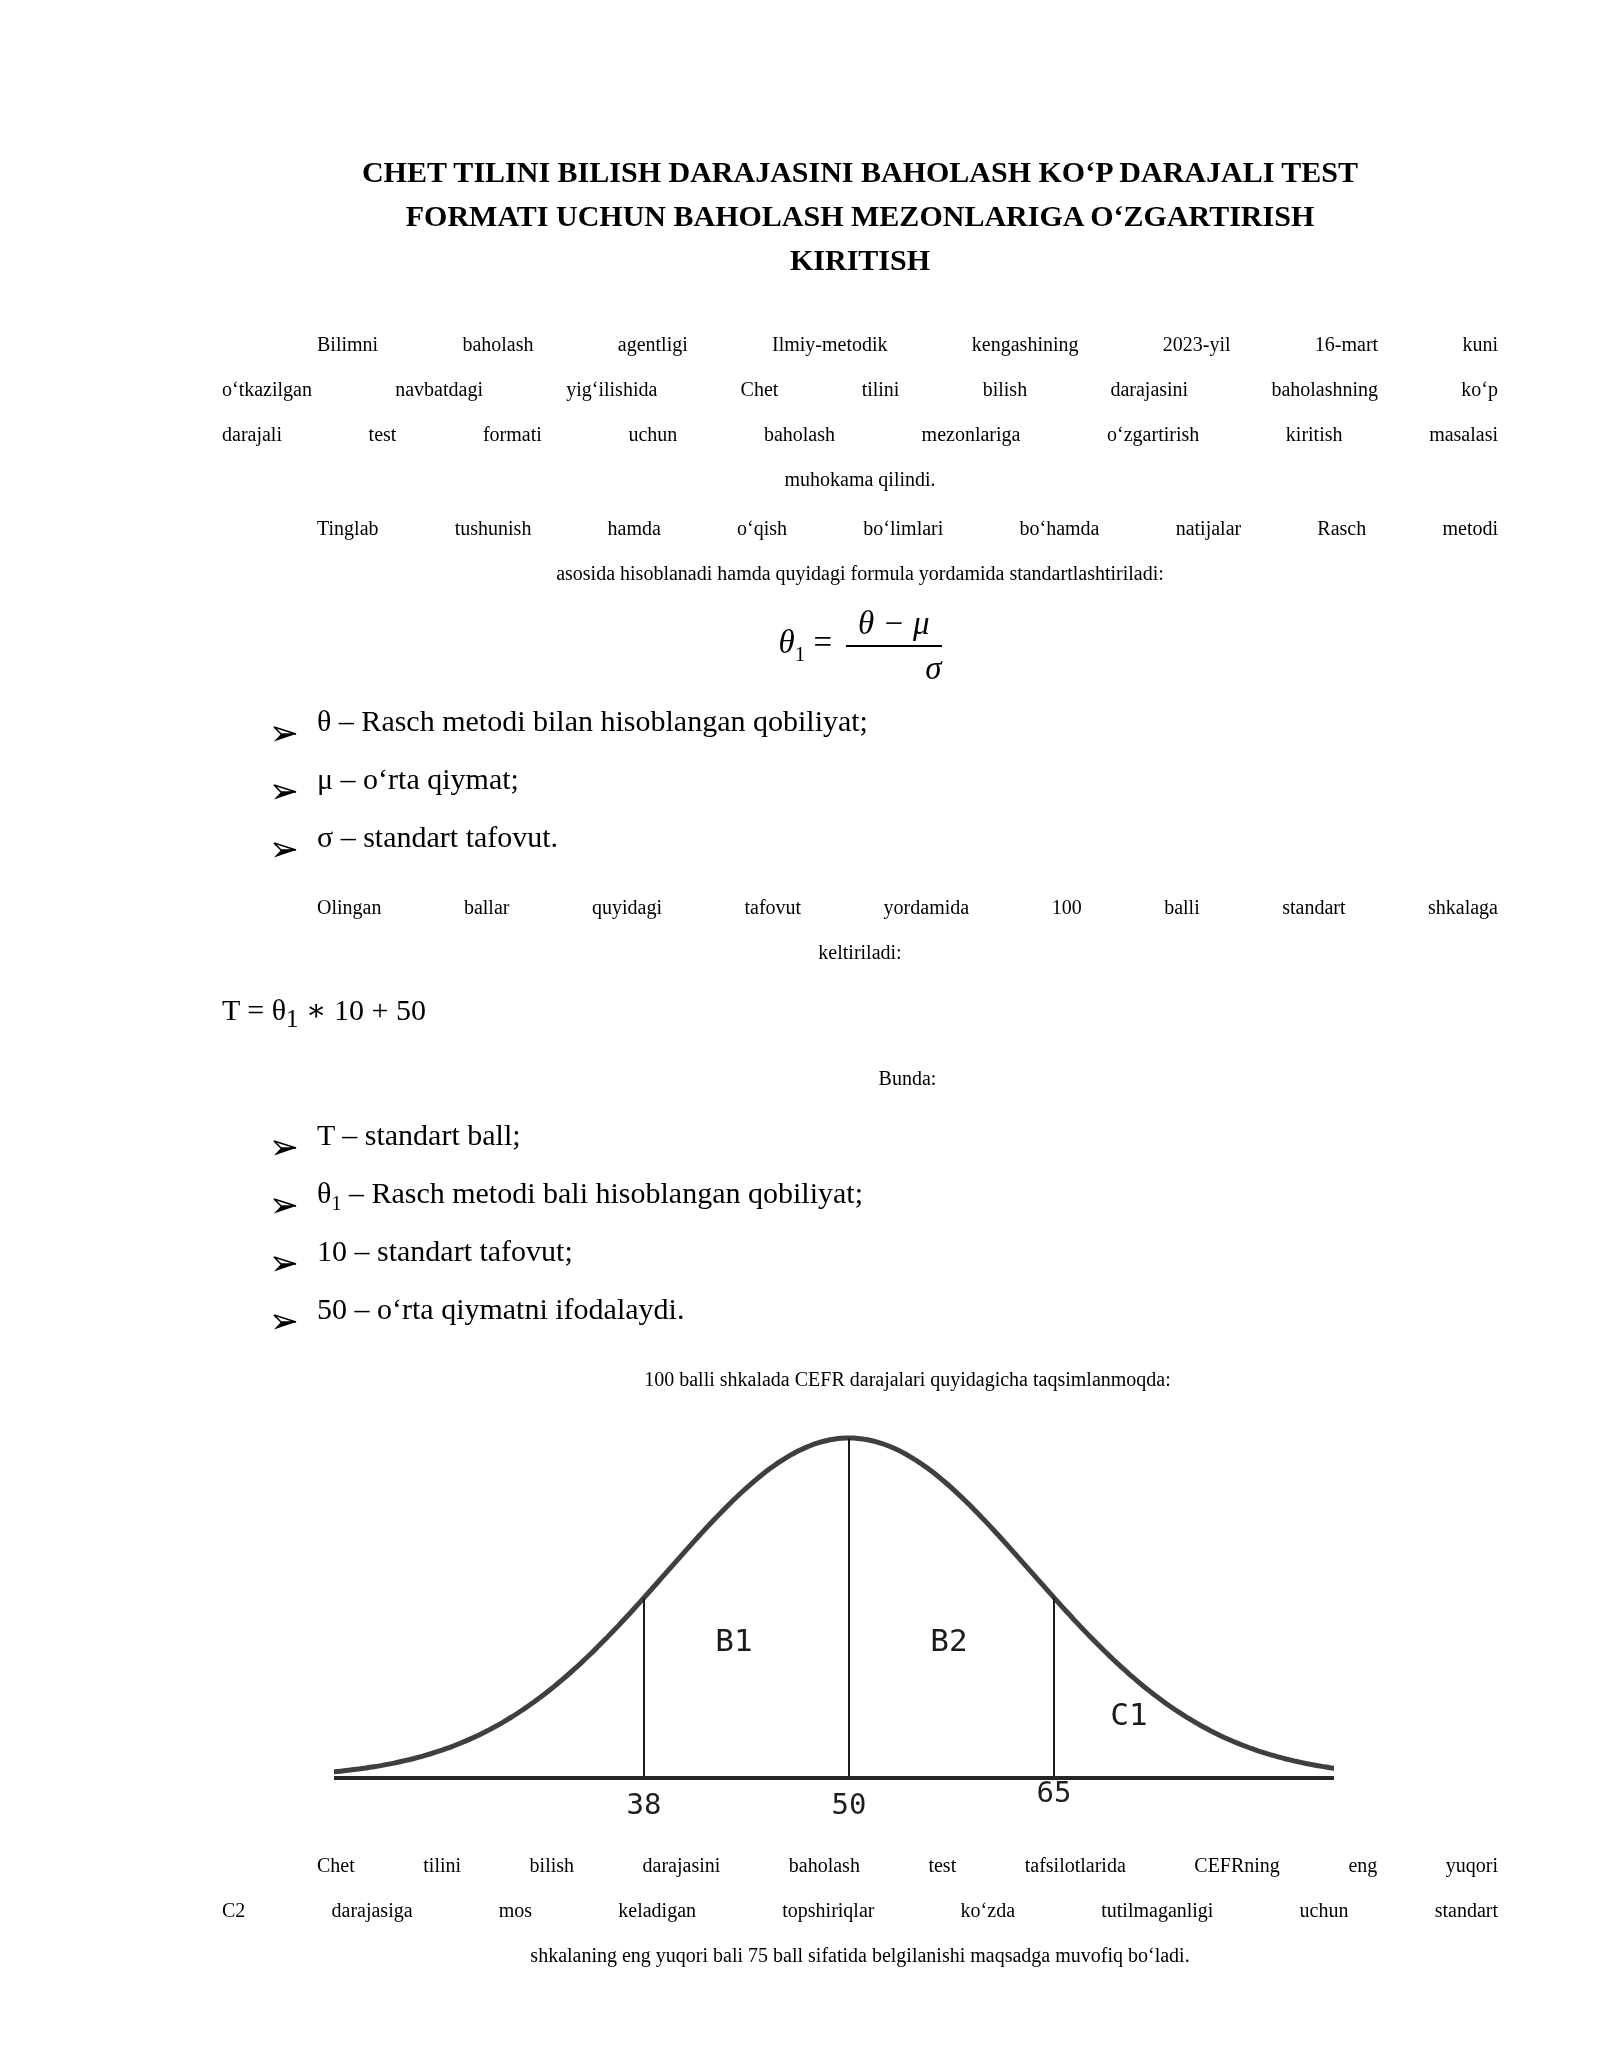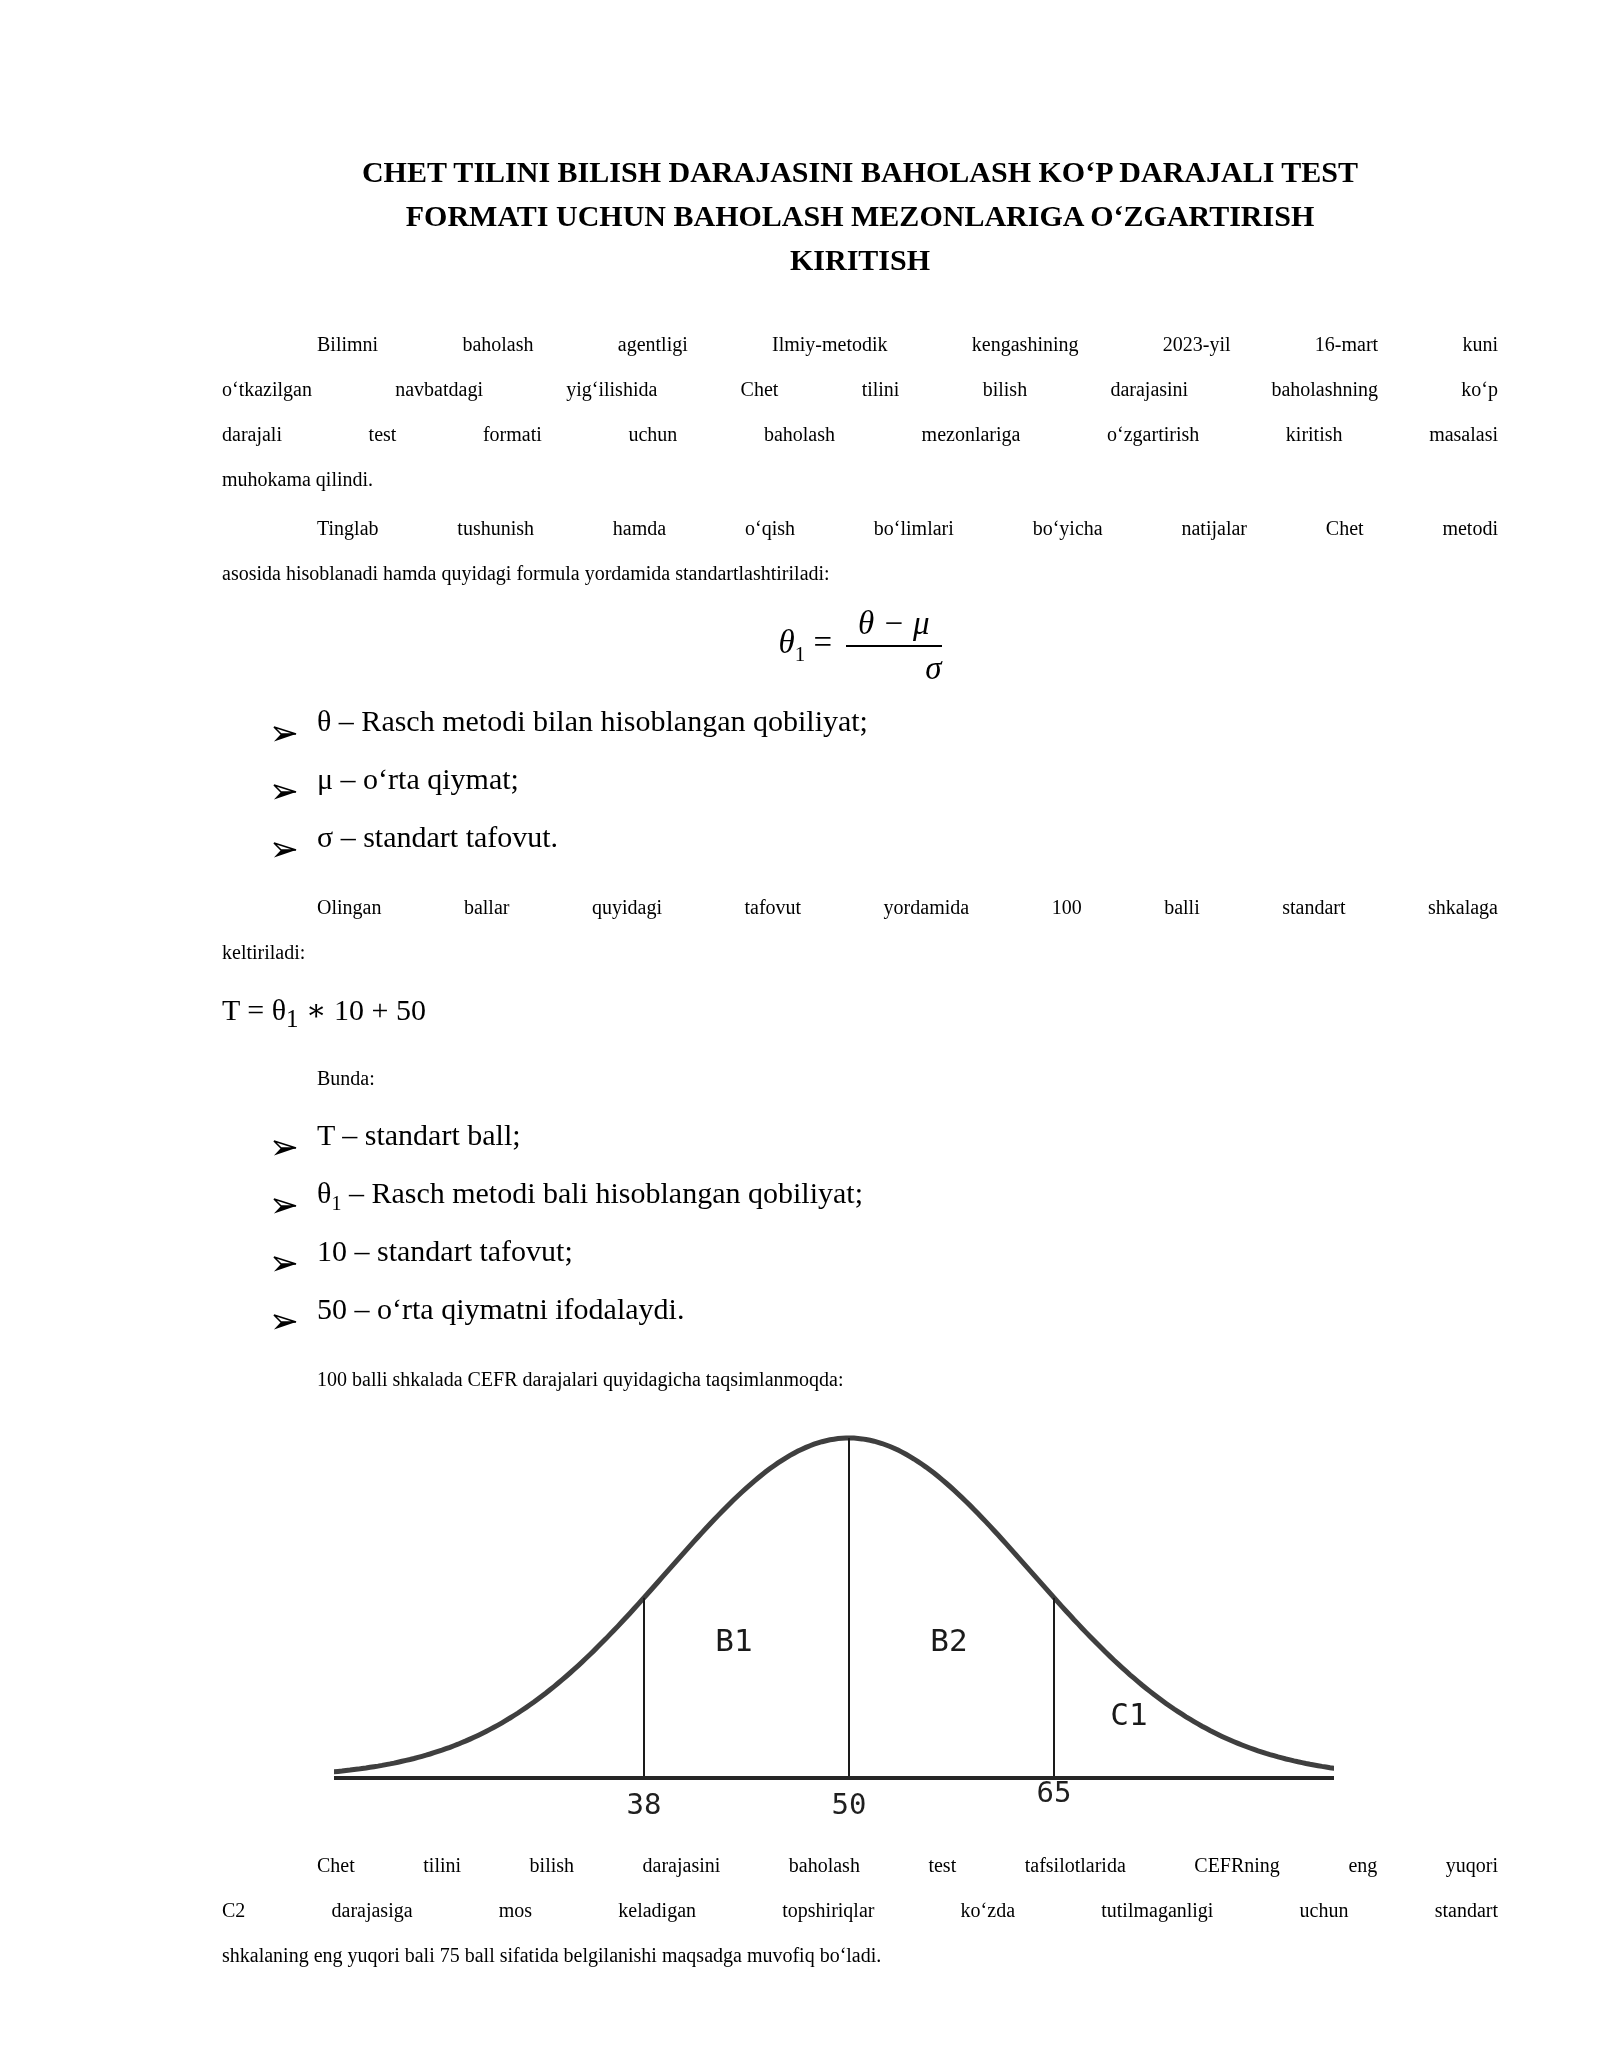--- a/index.html
+++ b/index.html
@@ -8,21 +8,21 @@
     font-family:"Liberation Serif","DejaVu Serif",serif;
     position:relative;overflow:hidden;
   }
   .content{padding:150px 102px 0 222px;}
 
   
   .doc-title{font-weight:bold;font-size:30px;line-height:44px;text-align:center;}
 
   
   .para{font-size:20px;line-height:45px;}
-  .para .line{text-align:left;}
+  .para .line{text-align:center;}
   .para .line.jline{text-align:justify;text-align-last:justify;}
   .para .line.first{text-indent:95px;}
   .mt-p1{margin-top:40px;}
   .mt-xs{margin-top:4px;}
   .mt-s{margin-top:12px;}
   .mt-m{margin-top:14px;}
 
   
   .formula{
     display:flex;justify-content:center;align-items:center;gap:14px;
@@ -65,21 +65,21 @@
     </header>
 
     <div class="para mt-p1">
         <div class="line first jline">Bilimni baholash agentligi Ilmiy-metodik kengashining 2023-yil 16-mart kuni</div>
         <div class="line jline">o‘tkazilgan navbatdagi yig‘ilishida Chet tilini bilish darajasini baholashning ko‘p</div>
         <div class="line jline">darajali test formati uchun baholash mezonlariga o‘zgartirish kiritish masalasi</div>
         <div class="line">muhokama qilindi.</div>
       </div>
 
     <div class="para mt-xs">
-        <div class="line first jline">Tinglab tushunish hamda o‘qish bo‘limlari bo‘yicha natijalar Chet metodi</div>
+        <div class="line first jline">Tinglab tushunish hamda o‘qish bo‘limlari bo‘hamda natijalar Rasch metodi</div>
         <div class="line">asosida hisoblanadi hamda quyidagi formula yordamida standartlashtiriladi:</div>
       </div>
 
     <div class="formula">
       <span class="f-lhs"><span class="it">θ</span><sub>1</sub> <span>=</span></span>
       <span class="fraction">
         <span class="num">θ − μ</span>
         <span class="den">σ</span>
       </span>
     </div>

